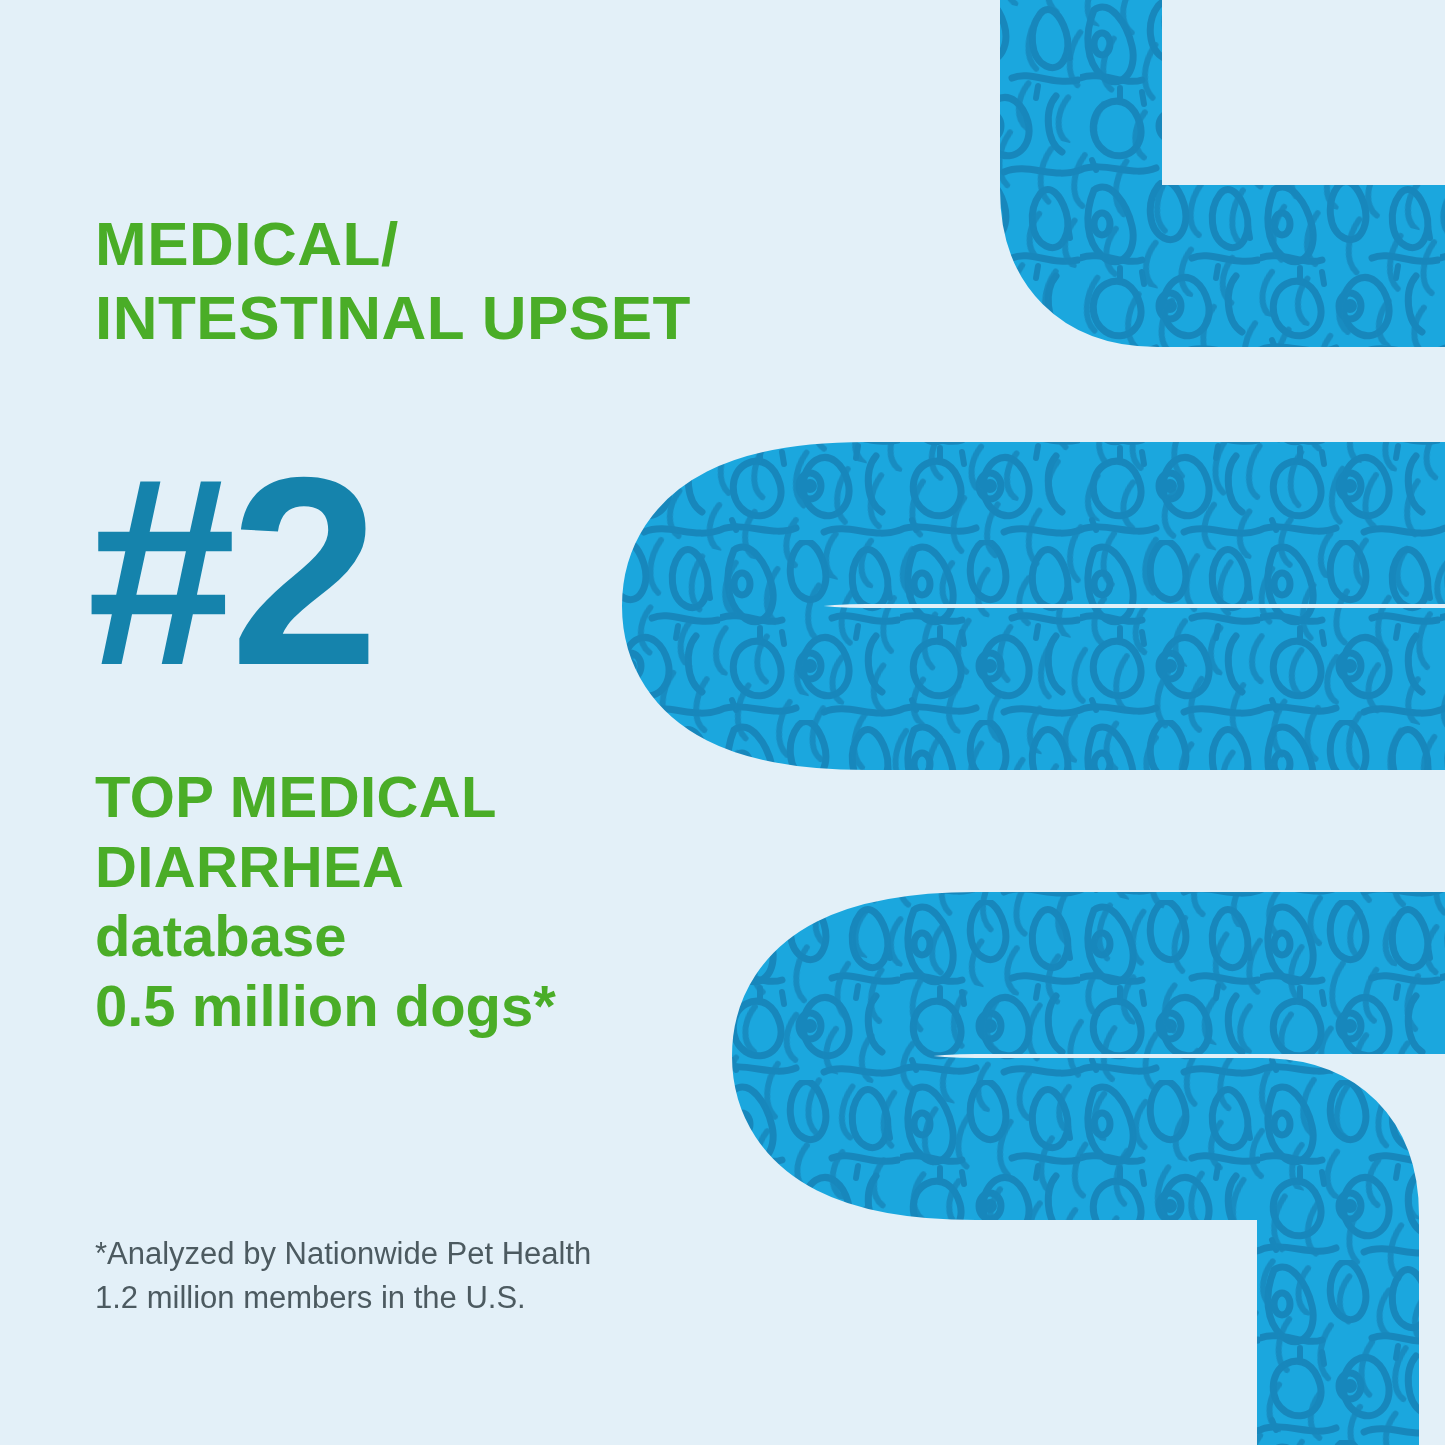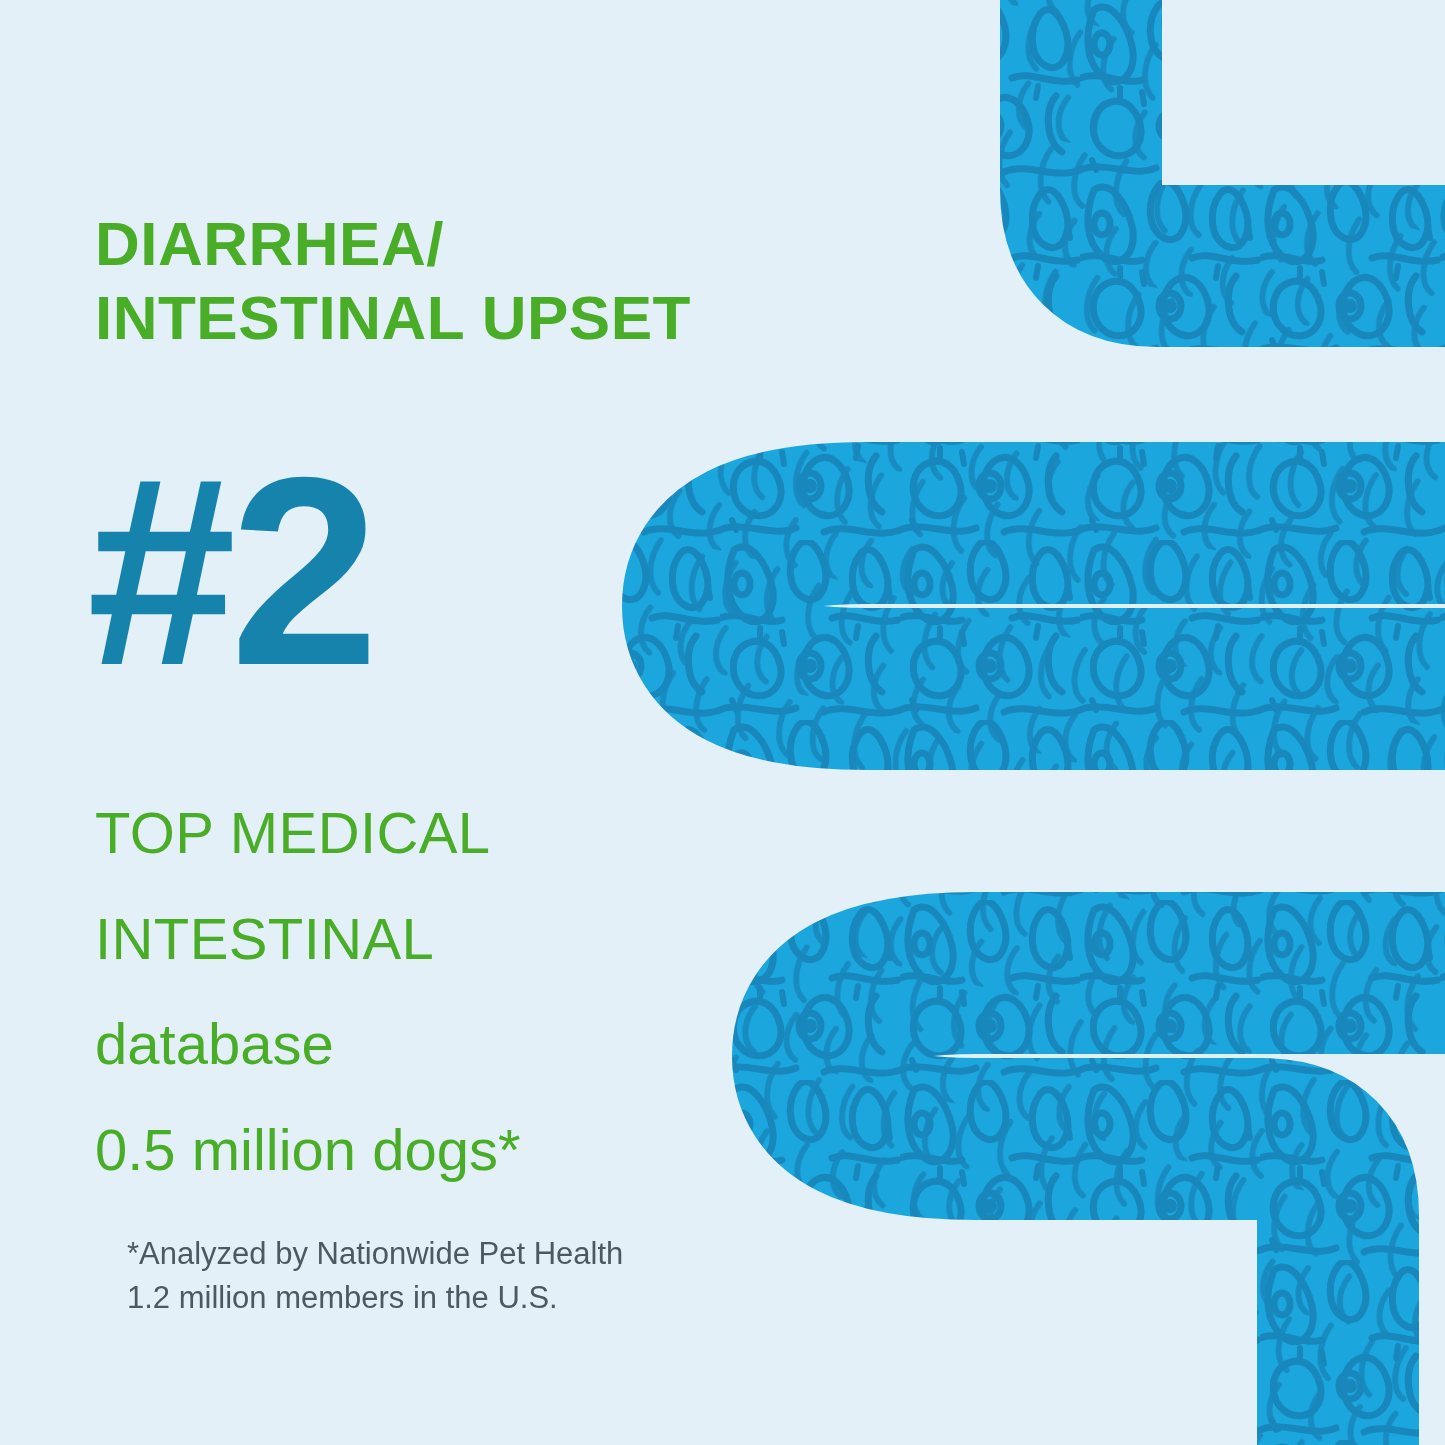--- a/index.html
+++ b/index.html
@@ -70,44 +70,42 @@
   .subhead-block {
     position: absolute;
     left: 0;
     top: 762px;
     width: 690px;
   }
   .subhead-line {
     display: block;
     font-size: 58px;
     line-height: 1.2;
-    font-weight: 400;
+    font-weight: 700;
     letter-spacing: 0.4px;
     color: #4aad27;
     white-space: pre;
-    margin-top: 36px;
   }
   .subhead-line.sentence {
     letter-spacing: 0px;
   }
 
   .footnote-block {
     position: absolute;
     left: 0;
     top: 1232px;
     width: 690px;
   }
   .footnote-line {
     display: block;
     font-size: 31px;
     line-height: 1.42;
     font-weight: 400;
     color: #4c5a60;
     white-space: pre;
-    margin-left: 32px;
   }
 </style>
 </head>
 <body>
 
 <div id="infographic">
 
   <svg id="intestine-art" viewBox="0 0 1445 1445" xmlns="http://www.w3.org/2000/svg">
     <defs>
 
@@ -164,31 +162,31 @@
 
     <g mask="url(#intestine-mask)">
       <rect x="0" y="0" width="1445" height="1445" fill="url(#villi-texture)"></rect>
       <rect x="0" y="0" width="1445" height="1445" fill="url(#villi-texture-b)"></rect>
     </g>
   </svg>
 
   <div id="text-column">
 
     <div class="headline-block">
-      <span class="headline-line">DIARRHEA/</span>
+      <span class="headline-line">MEDICAL/</span>
       <span class="headline-line">INTESTINAL UPSET</span>
     </div>
 
     <div class="rank-block">
       <span class="rank-number">#2</span>
     </div>
 
     <div class="subhead-block">
       <span class="subhead-line">TOP MEDICAL</span>
-      <span class="subhead-line">INTESTINAL</span>
+      <span class="subhead-line">DIARRHEA</span>
       <span class="subhead-line sentence">database</span>
       <span class="subhead-line sentence">0.5 million dogs*</span>
     </div>
 
     <div class="footnote-block">
       <span class="footnote-line">*Analyzed by Nationwide Pet Health</span>
       <span class="footnote-line">1.2 million members in the U.S.</span>
     </div>
 
   </div>

